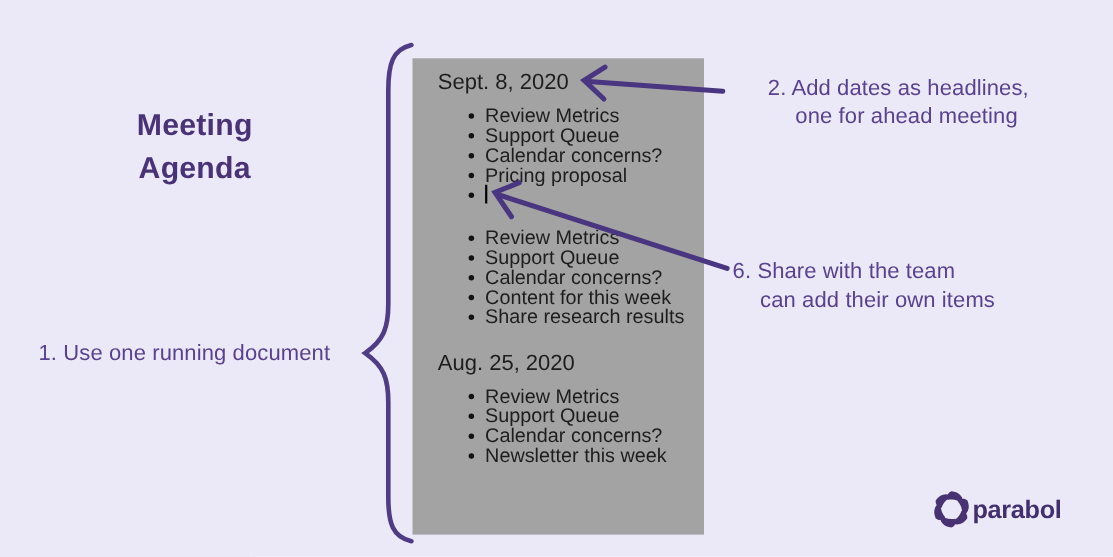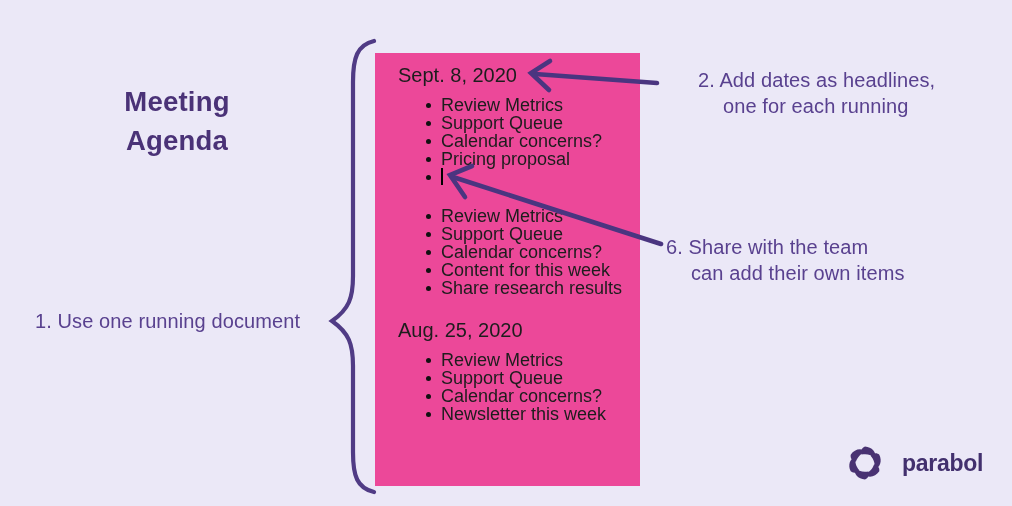--- a/index.html
+++ b/index.html
@@ -3,37 +3,37 @@
 <meta charset="utf-8">
 <style>
   html,body{margin:0;padding:0;}
   body{font-family:"Liberation Sans",sans-serif;}
   .canvas{
     position:relative;width:1012px;height:506px;overflow:hidden;
     background:#EBE8F7;
   }
   
   .big-title{
-    position:absolute;left:28px;top:82px;width:298px;
+    position:absolute;left:28px;top:94px;width:298px;
     text-align:center;font-weight:700;font-size:27.5px;line-height:39px;
     color:#4A3277;letter-spacing:.2px;
   }
   
   .note{
     position:absolute;color:#59418F;font-size:20px;line-height:26px;
     letter-spacing:.1px;
   }
   .note .indent{padding-left:25px;}
   #note1{left:35px;top:308px;text-align:center;}
   #note2{left:698px;top:67px;}
   #note3{left:666px;top:234px;}
   
   .doc-panel{
     position:absolute;left:375px;top:53px;width:265px;height:433px;
-    background:#ec4899;box-sizing:border-box;padding:10px 0 0 23px;
+    background:#a3a3a3;box-sizing:border-box;padding:10px 0 0 23px;
     color:#1D1D1D;
   }
   .doc-section h2{
     font-size:20px;font-weight:400;margin:0 0 9px 0;line-height:24px;
     color:#1D1D1D;font-family:"Liberation Sans",sans-serif;
   }
   .doc-list{list-style:none;margin:0 0 21px 27px;padding:0;}
   .doc-list li{
     position:relative;padding-left:16px;font-size:18px;line-height:18px;
     color:#1D1D1D;white-space:nowrap;
@@ -44,21 +44,21 @@
   }
   .caret{
     display:inline-block;width:2px;height:17px;background:#000;
     vertical-align:middle;margin-top:-3px;
   }
   
   .overlay{position:absolute;left:0;top:0;pointer-events:none;}
   
   .logo{
     position:absolute;left:846px;top:444px;display:flex;align-items:center;
-    gap:18px;
+    gap:0;
   }
   .logo-text{
     font-size:23px;font-weight:700;color:#42306E;letter-spacing:-0.3px;
   }
 </style>
 </head>
 <body>
 
 <div class="canvas">
 
@@ -98,21 +98,21 @@
         <li>Calendar concerns?</li>
         <li>Newsletter this week</li>
       </ul>
     </div>
   </div>
 
   <div class="note" id="note1">1. Use one running document</div>
 
   <div class="note" id="note2">
     <div>2. Add dates as headlines,</div>
-    <div class="indent">one for each running</div>
+    <div class="indent">one for ahead meeting</div>
   </div>
 
   <div class="note" id="note3">
     <div>6. Share with the team</div>
     <div class="indent">can add their own items</div>
   </div>
 
   <svg class="overlay" width="1012" height="506" viewBox="0 0 1012 506">
 
     <path d="M 374 41 C 357 45, 353 58, 353 82 L 353 276 C 353 298, 349 309, 332 321

